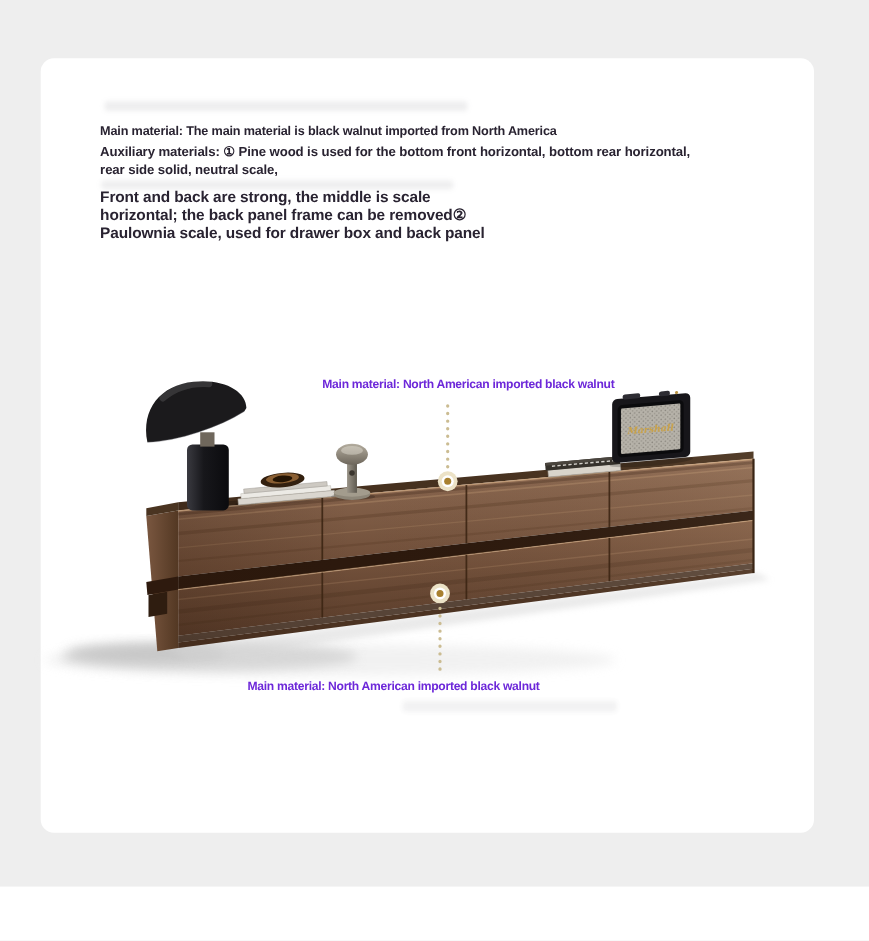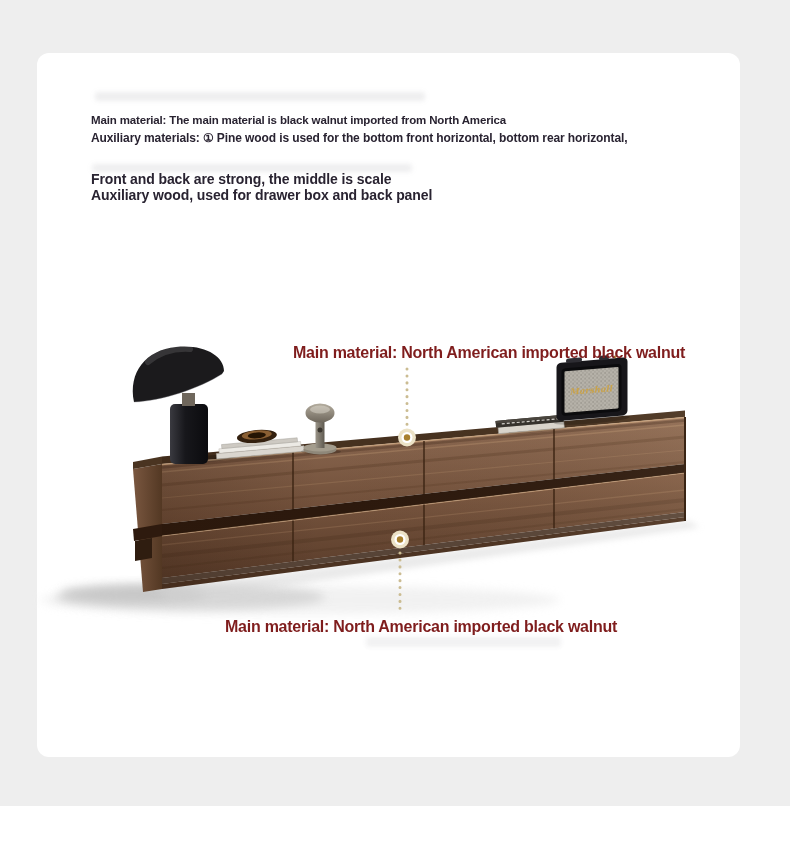--- a/index.html
+++ b/index.html
@@ -12,21 +12,21 @@
     position:absolute;left:37px;top:53px;width:703px;height:704px;
     background:#ffffff;border-radius:12px;
   }
   .bottom-section{
     position:absolute;left:0;top:806px;width:790px;height:49px;background:#ffffff;
   }
   .txt{position:absolute;color:#292331;font-weight:700;white-space:nowrap;}
   .t-main{left:91px;top:113px;font-size:11.5px;letter-spacing:-0.15px;line-height:14px;}
   .t-aux{left:91px;top:131px;font-size:12px;letter-spacing:-0.1px;line-height:15.5px;}
   .t-body{left:91px;top:172px;font-size:14px;letter-spacing:-0.1px;line-height:15.9px;}
-  .caption{position:absolute;color:#7f1d1d;font-weight:700;font-size:16px;letter-spacing:-0.25px;white-space:nowrap;padding-left:12px;}
+  .caption{position:absolute;color:#6d28d9;font-weight:700;font-size:11px;letter-spacing:-0.25px;white-space:nowrap;padding-left:12px;}
   .caption-top{left:281px;top:344px;}
   .caption-bottom{left:213px;top:618px;}
   .ghost{position:absolute;background:rgba(90,90,95,0.10);filter:blur(2.5px);border-radius:3px;}
   .g1{left:95px;top:92px;width:330px;height:9px;}
   .g2{left:92px;top:164px;width:320px;height:8px;}
   .g3{left:366px;top:637px;width:195px;height:10px;opacity:.8;}
   .figure-svg{position:absolute;left:0;top:0;z-index:1;}
   .overlay{z-index:2;}
 </style>
 </head>
@@ -35,24 +35,26 @@
 <div class="card"></div>
 <div class="bottom-section"></div>
 
 <div class="ghost g1 overlay"></div>
 <div class="ghost g2 overlay"></div>
 <div class="ghost g3 overlay"></div>
 
 <div class="txt t-main overlay">Main material: The main material is black walnut imported from North America</div>
 <div class="txt t-aux overlay">
   <div>Auxiliary materials: ① Pine wood is used for the bottom front horizontal, bottom rear horizontal,</div>
+  <div>rear side solid, neutral scale,</div>
 </div>
 <div class="txt t-body overlay">
   <div>Front and back are strong, the middle is scale</div>
-  <div>Auxiliary wood, used for drawer box and back panel</div>
+  <div>horizontal; the back panel frame can be removed②</div>
+  <div>Paulownia scale, used for drawer box and back panel</div>
 </div>
 
 <div class="caption caption-top overlay">Main material: North American imported black walnut</div>
 <div class="caption caption-bottom overlay">Main material: North American imported black walnut</div>
 
 <svg class="figure-svg" width="790" height="855" viewBox="0 0 790 855">
   <defs>
     <linearGradient id="gradUpper" x1="0" y1="0" x2="0" y2="1">
       <stop offset="0" stop-color="#8e6b53"></stop>
         <stop offset="1" stop-color="#6b4a35"></stop>

